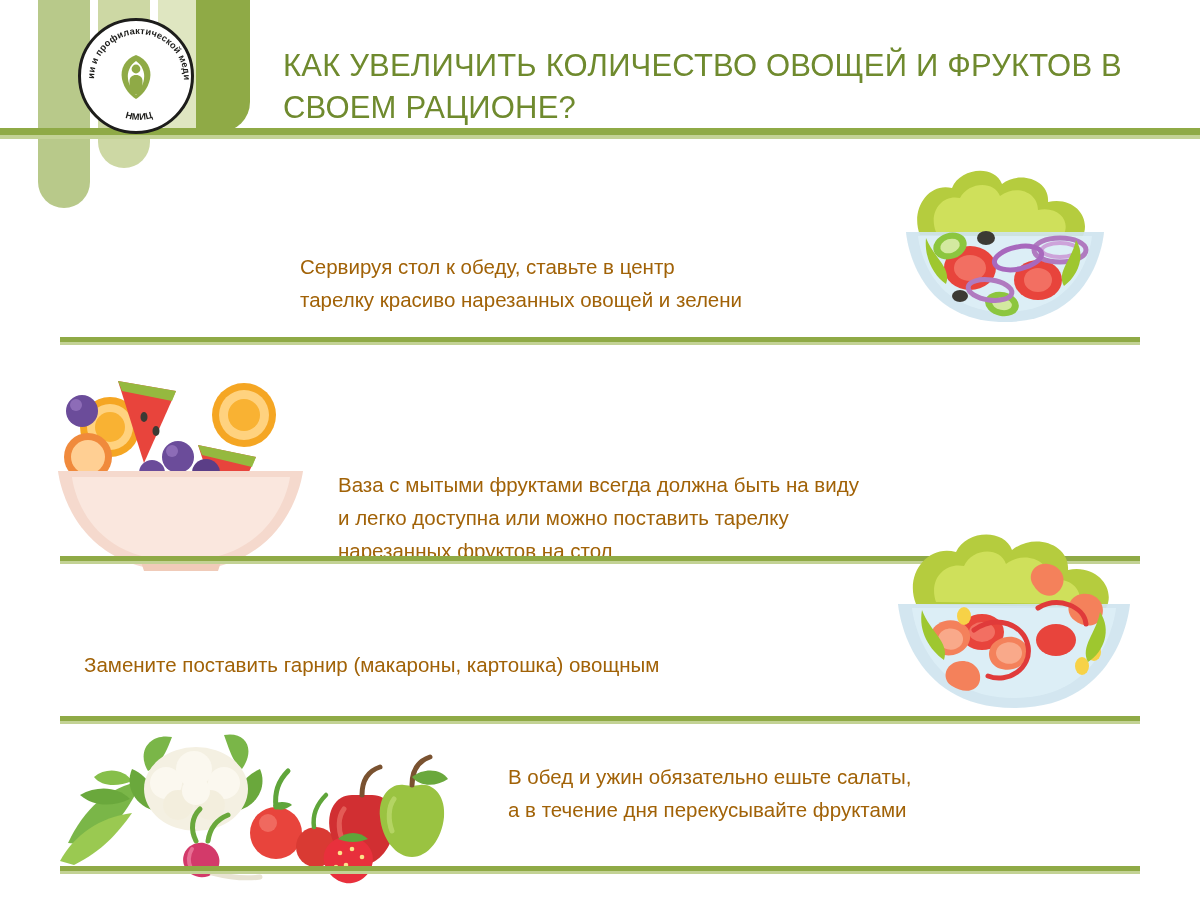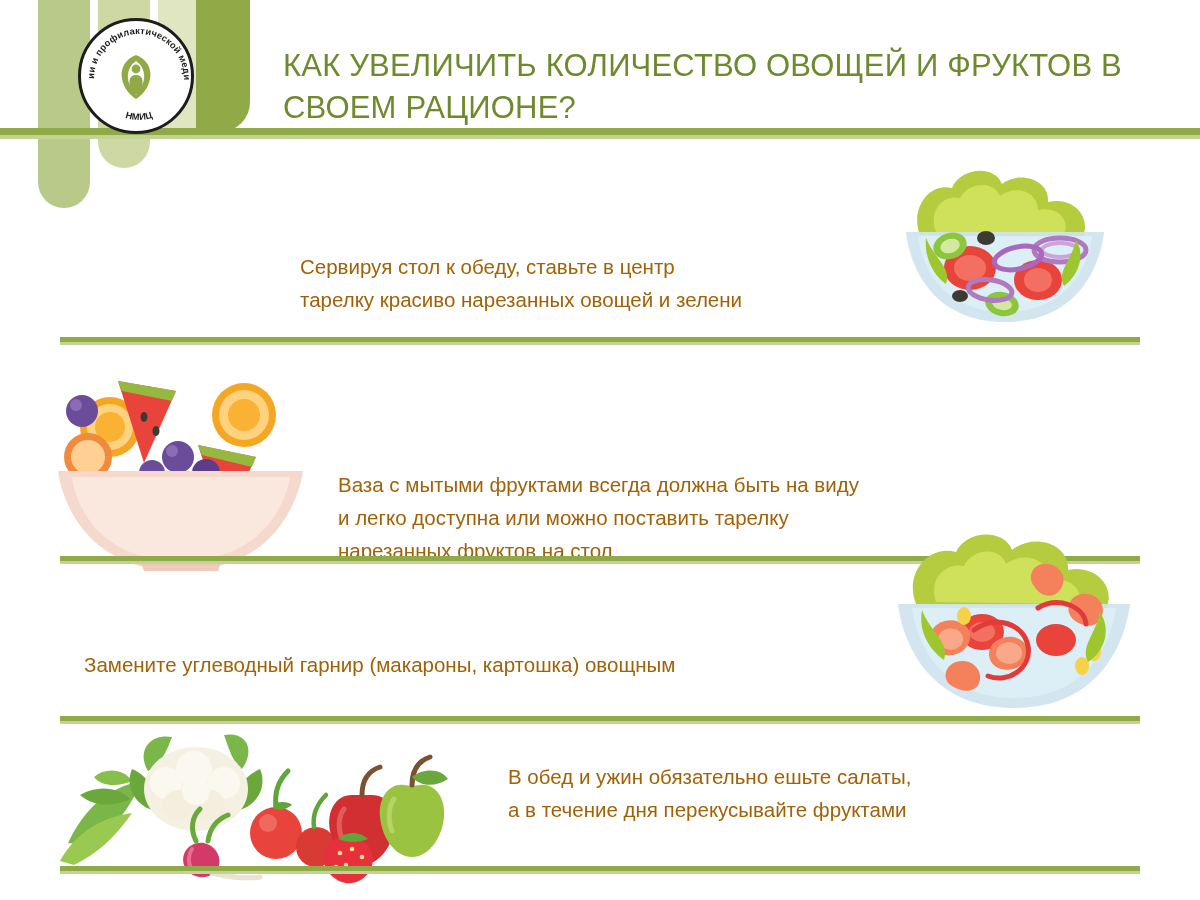--- a/index.html
+++ b/index.html
@@ -292,21 +292,21 @@
   <circle cx="104" cy="128" r="13" fill="#6b4c9a"></circle>
 
   <path d="M10 126 L255 126 C255 126 244 226 132 226 C20 226 10 126 10 126 Z" fill="#f5d9cd"></path>
   <path d="M24 132 L242 132 C242 132 232 216 132 216 C32 216 24 132 24 132 Z" fill="#fae7de"></path>
   <path d="M92 214 L174 214 L170 226 L96 226 Z" fill="#f0cbb9"></path>
 </svg>
 
 <div class="rule rule-2"></div>
 <div class="rule light rule-2b"></div>
 
-<div class="para text-3">Замените углеводный гарнир (макароны, картошка) овощным</div>
+<div class="para text-3">Замените поставить гарнир (макароны, картошка) овощным</div>
 
 <svg class="illus illus-salad-2" viewBox="0 0 270 215">
 
   <path d="M38 92 C26 62 50 32 78 40 C88 18 126 16 134 38 C156 20 192 32 190 58 C220 52 238 78 228 96 Z" fill="#b5cc3e"></path>
   <path d="M58 90 C50 66 68 50 86 54 C94 36 122 34 128 52 C146 38 172 48 172 68 C196 64 206 82 200 92 Z" fill="#cfe05b"></path>
 
   <path d="M20 92 L252 92 C252 92 244 196 136 196 C28 196 20 92 20 92 Z" fill="#cfe4ef" opacity="0.92"></path>
   <path d="M34 96 L238 96 C238 96 230 186 136 186 C42 186 34 96 34 96 Z" fill="#dff0f7" opacity="0.8"></path>
 
   <ellipse cx="104" cy="120" rx="22" ry="18" fill="#e8443c"></ellipse>

